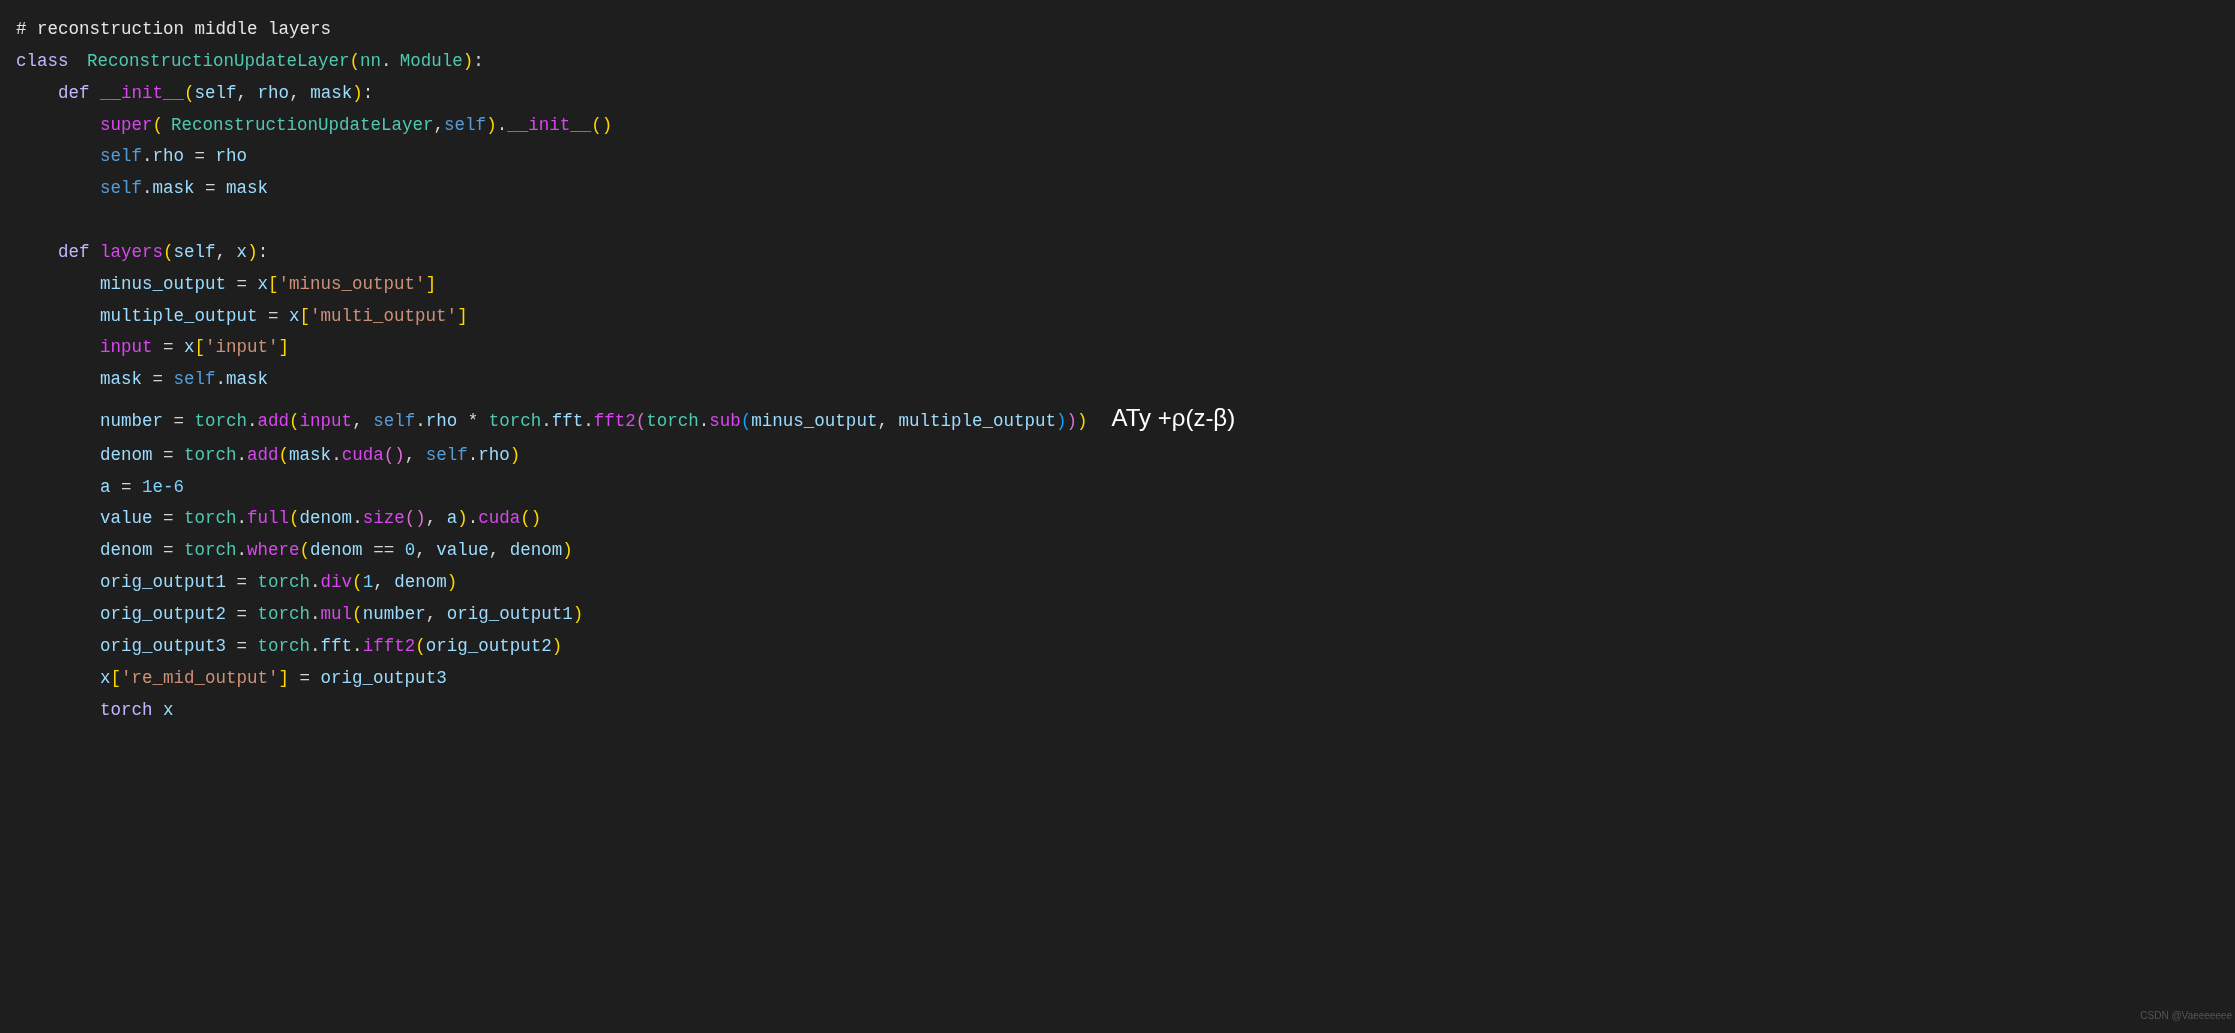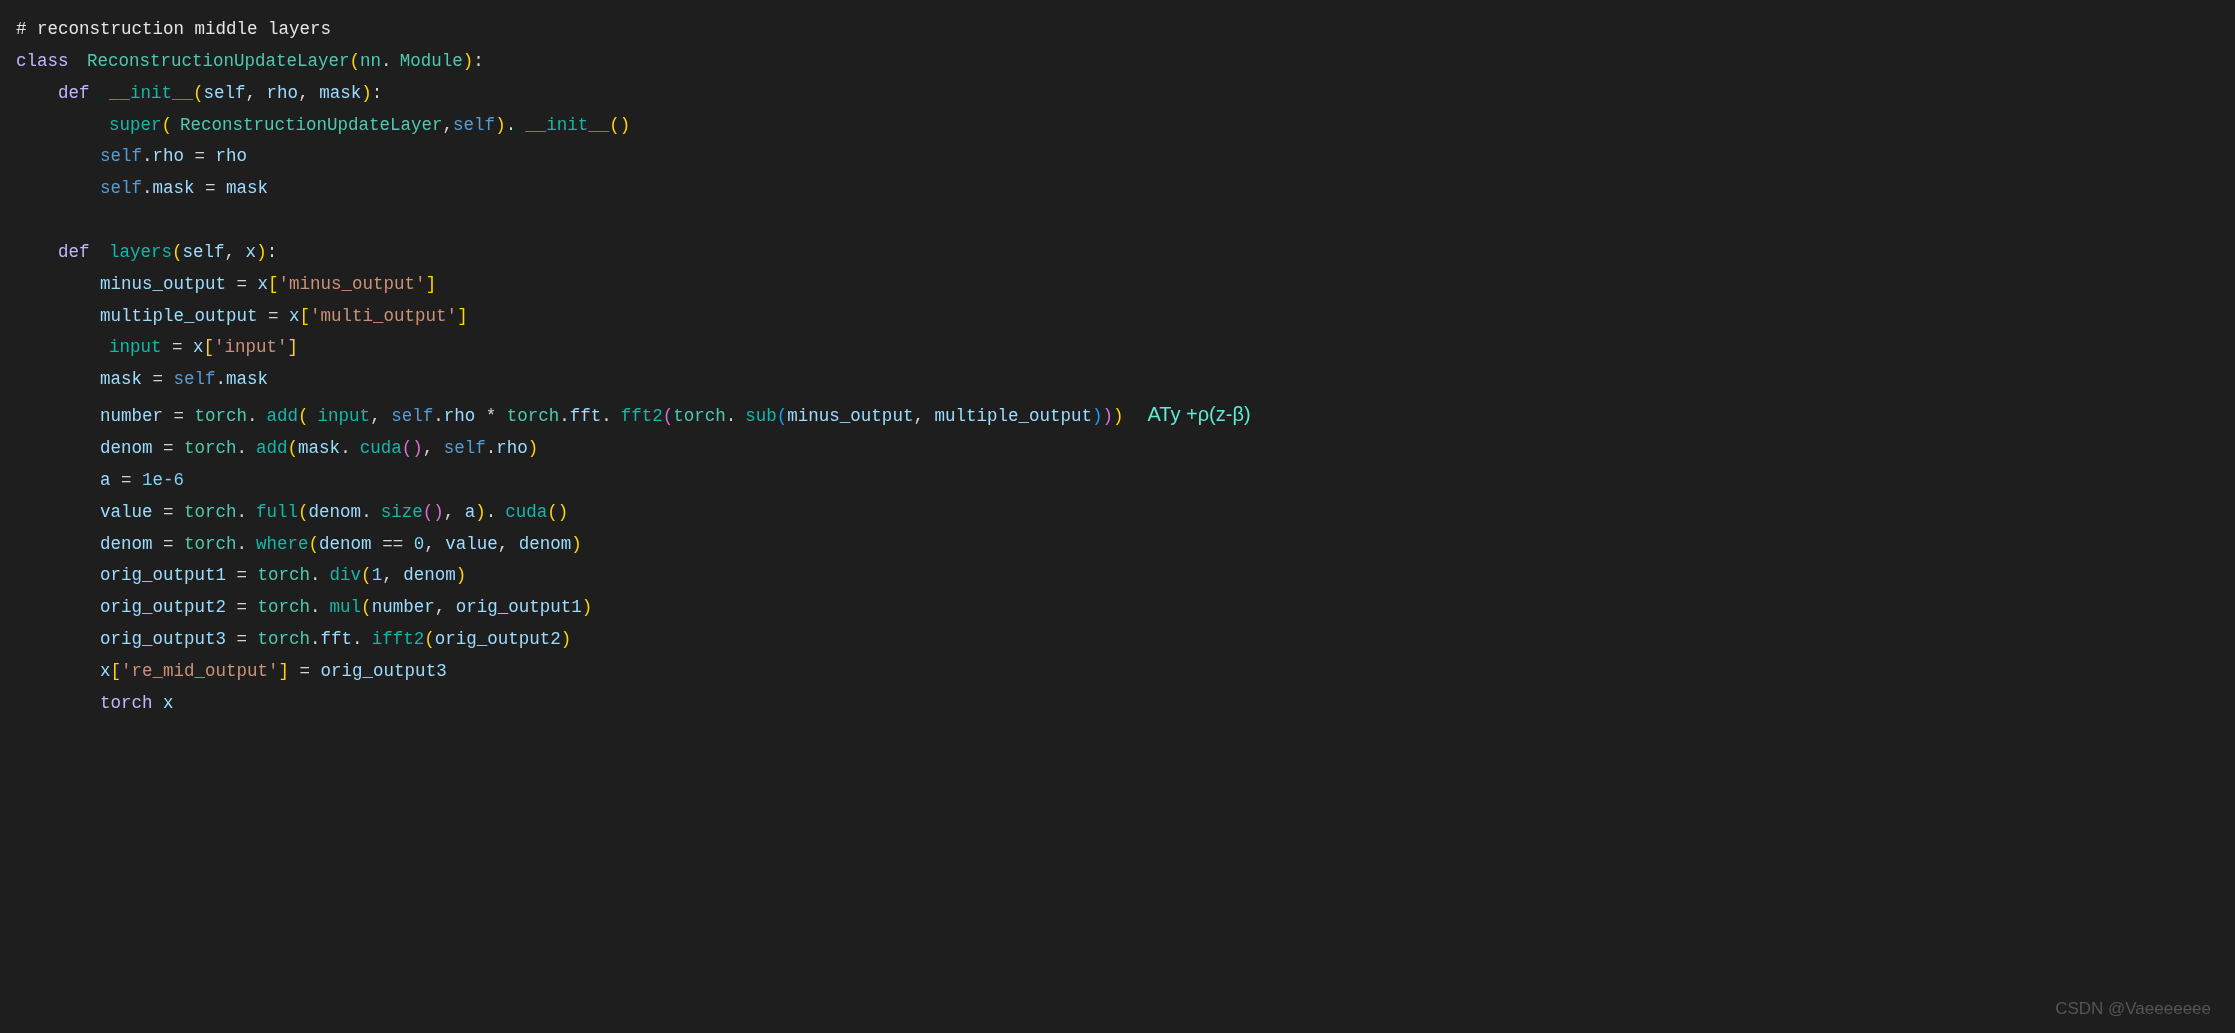--- a/index.html
+++ b/index.html
@@ -14,46 +14,46 @@
       line-height: 1.82;
       color: #d4d4d4;
       padding: 14px 16px;
       position: relative;
       white-space: nowrap;
       overflow-x: auto;
     }
     .comment { color: #e5e5e5; }
     .keyword { color: #c4b5fd; }
     .class-name { color: #4ec9b0; margin-left: 8px; }
-    .function-name { color: #14b8a6; margin-left: 9px; }
+    .function-name { color: #d946ef; }
     .param { color: #9cdcfe; }
     .string { color: #ce9178; }
     .number { color: #7dd3fc; }
     .operator { color: #d4d4d4; }
     .punct { color: #d4d4d4; }
     .bracket-yellow { color: #ffd700; }
     .bracket-pink { color: #da70d6; }
     .bracket-blue { color: #179fff; }
     .self { color: #569cd6; }
     .prop { color: #9cdcfe; }
     .module { color: #4ec9b0; text-align: center; }
     .annotation {
-      color: #5eead4;
-      font-size: 20px;
+      color: #ffffff;
+      font-size: 24px;
       font-weight: 400;
       margin-left: 24px;
       font-family: Arial, sans-serif;
       margin-top: 17px;
     }
     .watermark {
       position: fixed;
       bottom: 8px;
-      right: 24px;
+      right: 3px;
       color: #555;
-      font-size: 17px;
+      font-size: 10px;
       font-family: Arial, sans-serif;
     }
     pre { margin: 0; font-family: inherit; }
     .ind { display: inline-block; }
   </style>
 </head>
 <body>
 
 <div>
 <pre><span class="comment"># reconstruction middle layers</span>

